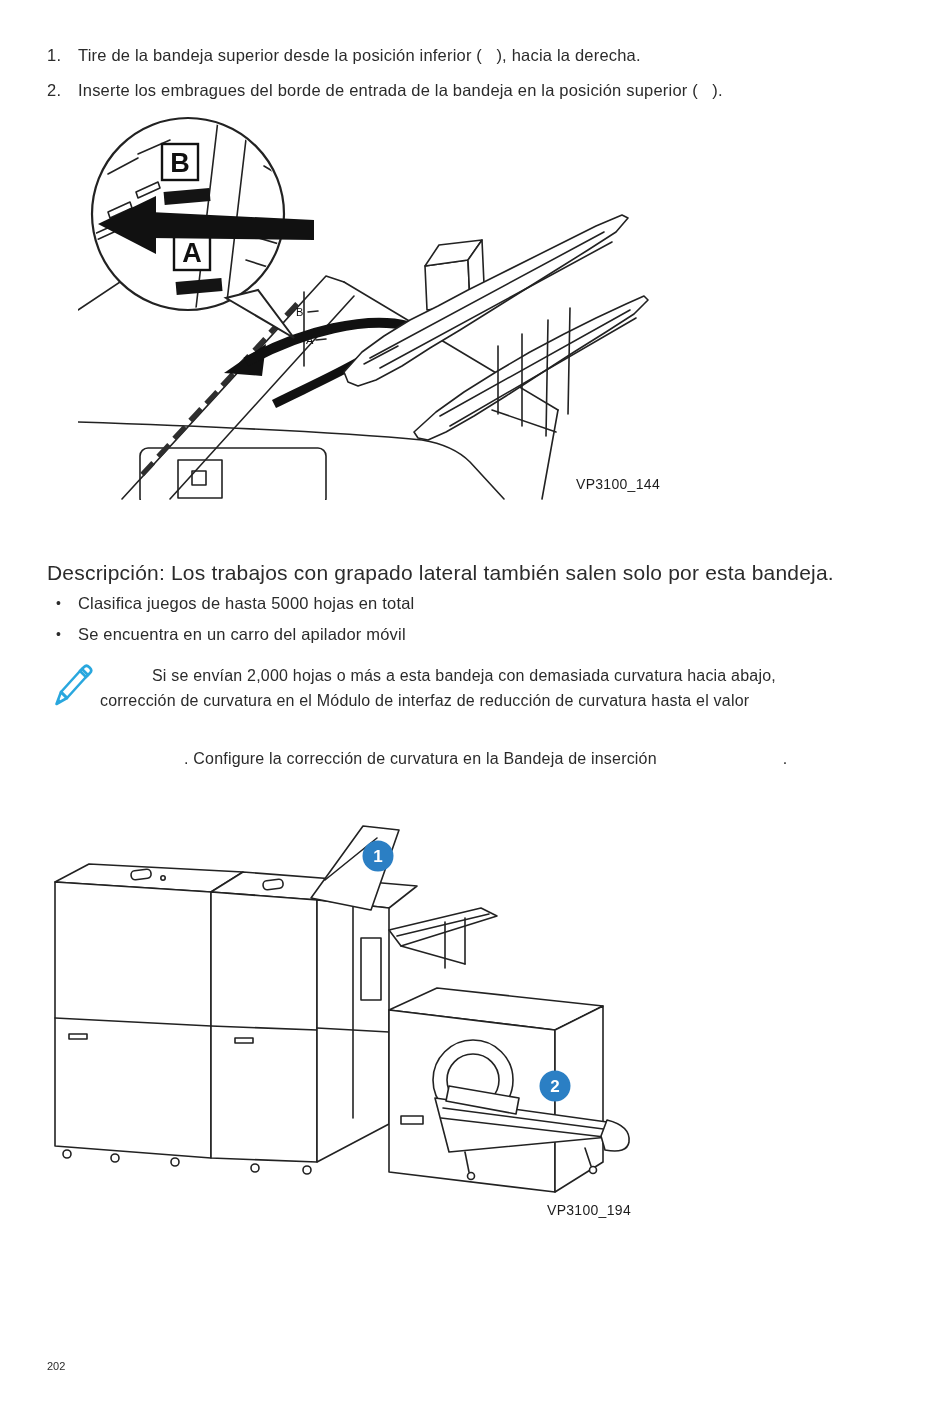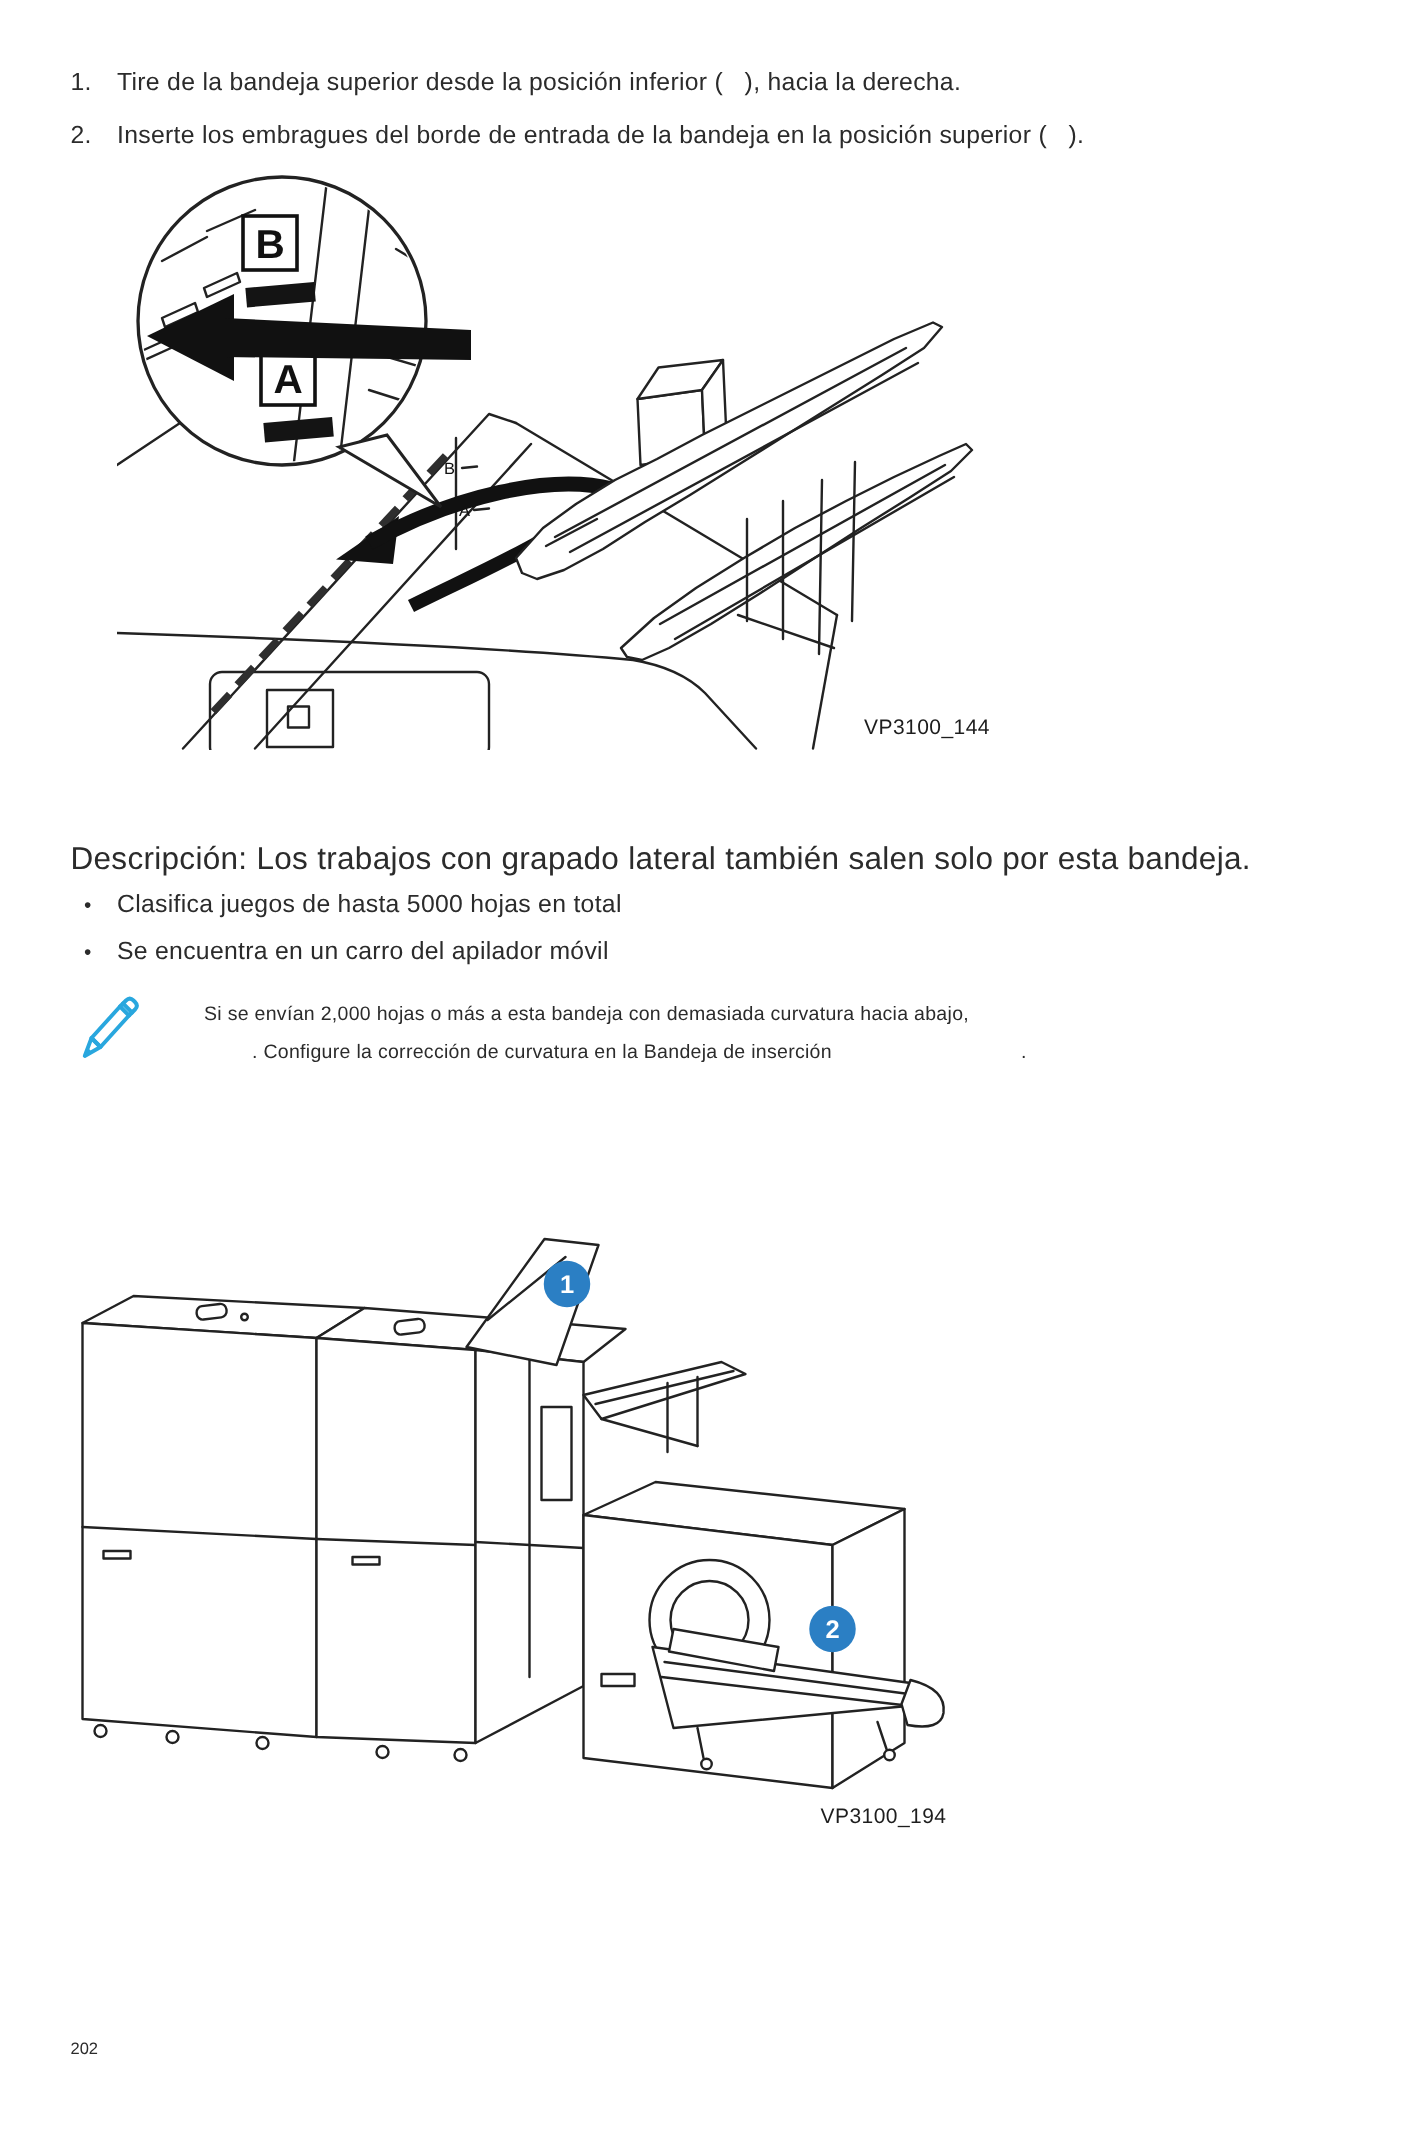--- a/index.html
+++ b/index.html
@@ -6,24 +6,24 @@
   body{
     width:950px;height:1419px;position:relative;background:#ffffff;
     font-family:"Liberation Sans",sans-serif;color:#2b2b2b;overflow:hidden;
   }
   .abs{position:absolute;}
   .step{position:absolute;left:47px;display:flex;font-size:16.5px;line-height:21px;letter-spacing:.2px;}
   .step .num{width:31px;flex:0 0 31px;}
   .desc{position:absolute;left:47px;font-size:21px;letter-spacing:.2px;}
   .bullet{position:absolute;left:56px;display:flex;font-size:16.5px;letter-spacing:.2px;}
   .bullet .dot{width:22px;flex:0 0 22px;font-size:14px;padding-top:1px;}
-  .note-text{position:absolute;left:84px;top:663px;font-size:13px;line-height:25.4px;letter-spacing:.2px;}
+  .note-text{position:absolute;left:100px;top:663px;font-size:16px;line-height:25.4px;letter-spacing:.2px;}
   .note-text div{white-space:nowrap;}
   .note-line1{padding-left:52px;}
-  .note-line4{padding-left:84px;}
+  .note-line4{padding-left:84px;margin-top:32px;}
   .gap-spacer{display:inline-block;width:126px;}
   .figure{position:absolute;}
   .fig-caption{position:absolute;font-size:14px;color:#1d1d1d;letter-spacing:.3px;white-space:nowrap;}
   .page-num{position:absolute;left:47px;top:1360px;font-size:11px;}
   svg{display:block;}
   .ln{stroke:#222;stroke-width:1.6;fill:none;stroke-linejoin:round;stroke-linecap:round;}
   .lnf{stroke:#222;stroke-width:1.6;fill:#ffffff;stroke-linejoin:round;}
   .blk{fill:#141414;stroke:none;}
   .boxlabel{font-family:"Liberation Sans",sans-serif;font-weight:bold;fill:#111;}
   .callout-num{font-family:"Liberation Sans",sans-serif;font-weight:bold;fill:#ffffff;text-anchor:middle;}
@@ -173,20 +173,21 @@
       <path d="M9,32 L28,11 L34,17 L15,38 Z"></path>
       <path d="M28,11 L32,7 Q34.5,4.5 37,7 L38,8 Q40.5,10.5 38,13 L34,17"></path>
       <path d="M30,9 L36,15"></path>
       <path d="M9,32 L4.5,44 L15,38 Z"></path>
     </g>
     <polygon points="4.5,44 8.5,40.5 6.5,38.5" fill="#29a7de"></polygon>
   </svg>
 </div>
 <div class="note-text">
   <div class="note-line1">Si se envían 2,000 hojas o más a esta bandeja con demasiada curvatura hacia abajo,</div>
+  <div>corrección de curvatura en el Módulo de interfaz de reducción de curvatura hasta el valor</div>
   <div class="note-line4"><span>. Configure la corrección de curvatura en la Bandeja de inserción</span><span class="gap-spacer"></span><span>.</span></div>
 </div>
 
 <div class="figure" style="left:45px;top:818px;width:587px;height:397px;">
   <svg width="587" height="397" viewBox="0 0 587 397">
 
     <g class="lnf">
       <polygon points="10,64 44,46 198,54 166,74"></polygon>
       <polygon points="166,74 198,54 302,62 272,82"></polygon>
       <polygon points="10,64 166,74 166,340 10,328"></polygon>

